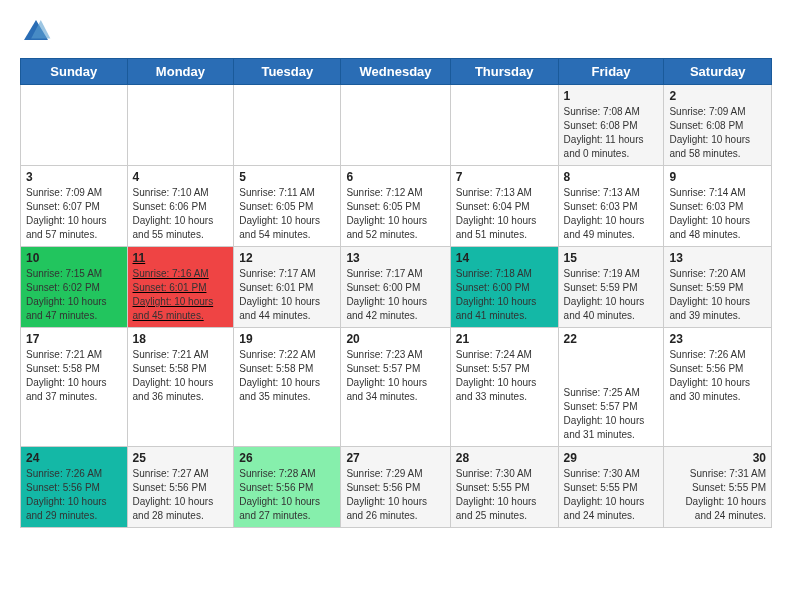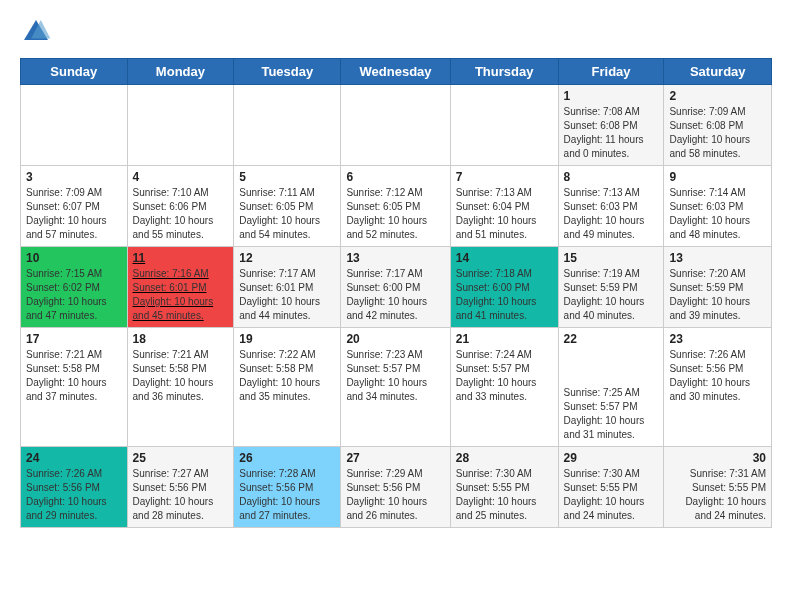--- a/index.html
+++ b/index.html
@@ -305,21 +305,21 @@
 Daylight: 10 hours
 and 29 minutes.</div>
           </td>
           <td style="background: rgb(245, 245, 245);">
             <span class="day-number">25</span>
             <div class="day-info" style="white-space: pre-line;">Sunrise: 7:27 AM
 Sunset: 5:56 PM
 Daylight: 10 hours
 and 28 minutes.</div>
           </td>
-          <td style="background: #7dd3fc;">
+          <td style="background: #86efac;">
             <span class="day-number">26</span>
             <div class="day-info" style="white-space: pre-line;">Sunrise: 7:28 AM
 Sunset: 5:56 PM
 Daylight: 10 hours
 and 27 minutes.</div>
           </td>
           <td style="background: rgb(245, 245, 245);">
             <span class="day-number">27</span>
             <div class="day-info" style="white-space: pre-line;">Sunrise: 7:29 AM
 Sunset: 5:56 PM

